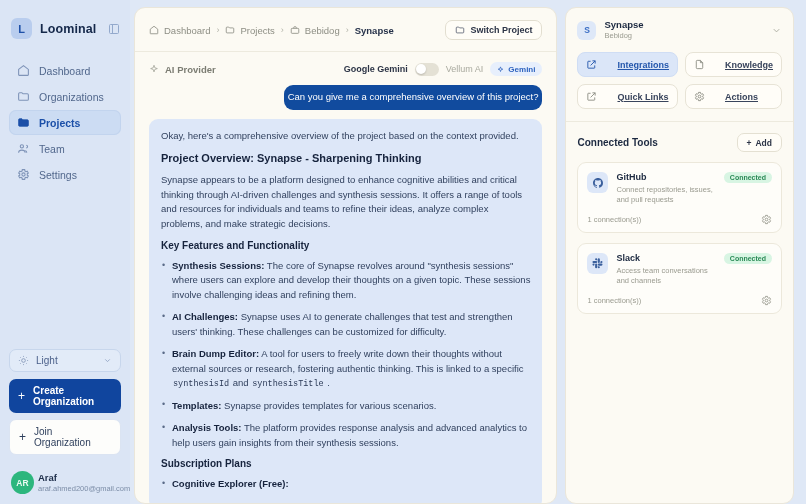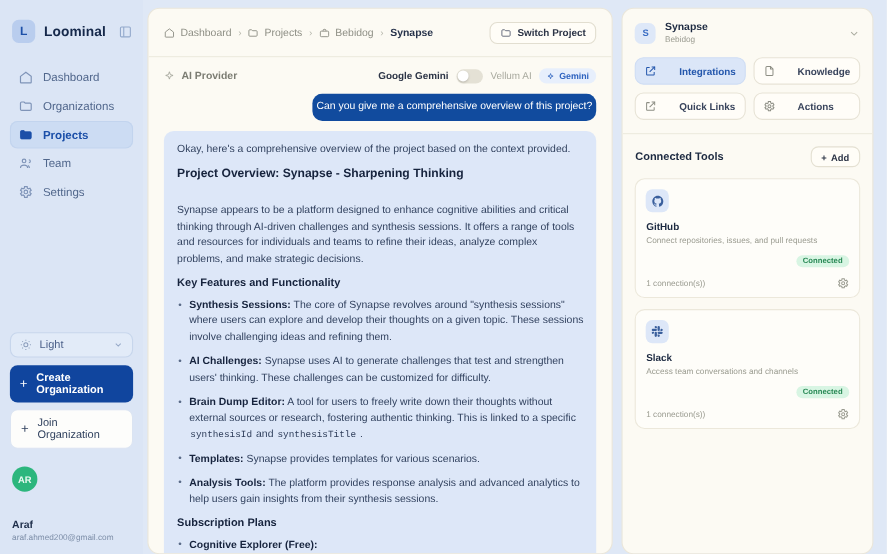--- a/index.html
+++ b/index.html
@@ -70,23 +70,22 @@
     margin-top: 6px;
     display: flex; align-items: center; gap: 8px;
     background: #fdfdfb; color: #2e3f5c;
     border: 1px solid #dbe4f2;
     border-radius: 7px; padding: 6px 9px;
     font-size: 10px;
   }
   .plus { font-size: 12px; line-height: 1; font-weight: 400; }
   .user-row {
     margin-top: 16px; margin-bottom: 10px;
-    display: flex; gap: 25px;
+    display: flex; align-items: center; gap: 4px;
     padding: 0 2px;
-    flex-direction: column;
   }
   .avatar {
     width: 23px; height: 23px; border-radius: 50%;
     background: #2cb67d; color: #eafaf2;
     font-size: 8.5px; font-weight: 700;
     display: flex; align-items: center; justify-content: center;
     flex: 0 0 23px;
   }
   .user-name { font-size: 9.5px; font-weight: 700; color: #1d2d49; line-height: 1.25; }
   .user-mail { font-size: 7.5px; color: #7d8ea8; line-height: 1.3; }
@@ -161,21 +160,21 @@
     font-size: 9.5px; line-height: 1.35;
   }
   .bubble-ai {
     align-self: stretch;
     background: #dde7f8;
     border-radius: 9px;
     padding: 10px 12px 12px 12px;
     color: #2a3a58;
   }
   .bubble-ai p { font-size: 9.5px; line-height: 1.52; margin-bottom: 9px; color: #32425f; }
-  .bubble-ai h3 { font-size: 11px; font-weight: 700; color: #16233d; margin-bottom: 21px; }
+  .bubble-ai h3 { font-size: 11px; font-weight: 700; color: #16233d; margin-bottom: 9px; }
   .bubble-ai h4 { font-size: 10px; font-weight: 700; color: #16233d; margin-bottom: 8px; }
   .li {
     font-size: 9.5px; line-height: 1.52; color: #32425f;
     margin-bottom: 8px; padding-left: 11px; position: relative;
   }
   .li::before {
     content: "•"; position: absolute; left: 1px; top: -0.5px; color: #5a6b88; font-size: 9px;
   }
   .li b { color: #16233d; font-weight: 700; }
   .li.tight { margin-bottom: 5px; }
@@ -209,21 +208,21 @@
   }
   .proj-name { font-size: 9.5px; font-weight: 700; color: #1c2940; line-height: 1.25;}
   .proj-org { font-size: 7.5px; color: #9a9b90; line-height: 1.35; }
   .proj-chev { margin-left: auto; color: #a9aa9e; }
 
   .tiles { margin-top: 11px; display: grid; grid-template-columns: 1fr 1fr; gap: 7px; }
   .tile {
     display: flex; align-items: center; gap: 20px;
     border: 1px solid #e7e3d6; border-radius: 8px;
     background: #fffdf8;
-    padding: 6px 8px; font-size: 9px; color: #39445c; font-weight: 600;
+    padding: 6px 8px; font-size: 9px; color: #39445c; font-weight: 600; text-decoration: underline;
   }
   .tile .ico { color: #8d8e84; display:flex; }
   .tile.active {
     background: #dbe6f8; border-color: #cfddf4; color: #2457ac;
   }
   .tile.active .ico { color: #2457ac; }
 
   .divider { margin: 12px -11px 0 -11px; border-top: 1px solid #edeade; }
 
   .tools-head {
@@ -236,21 +235,21 @@
     border: 1px solid #e4e0d2; border-radius: 7px; background: #fffdf7;
     padding: 3.5px 9px; font-size: 8.5px; color: #2c3446; font-weight: 600;
   }
 
   .tool-card {
     margin-top: 10px;
     border: 1px solid #ece8db; border-radius: 9px;
     background: #fefdf9;
     padding: 9px 9px 7px 9px;
   }
-  .tool-top { display: flex; align-items: flex-start; gap: 8px; flex-direction: column; }
+  .tool-top { display: flex; align-items: flex-start; gap: 8px; }
   .tool-ico {
     width: 21px; height: 21px; border-radius: 6px;
     background: #dde7f8; color: #3a5f9c;
     display: flex; align-items: center; justify-content: center;
     flex: 0 0 21px;
   }
   .tool-name { font-size: 9px; font-weight: 700; color: #1c2940; line-height: 1.3; }
   .tool-desc { font-size: 7.5px; color: #9a9b90; line-height: 1.35; margin-top: 1px; }
   .badge-conn {
     margin-left: auto; flex: 0 0 auto;

